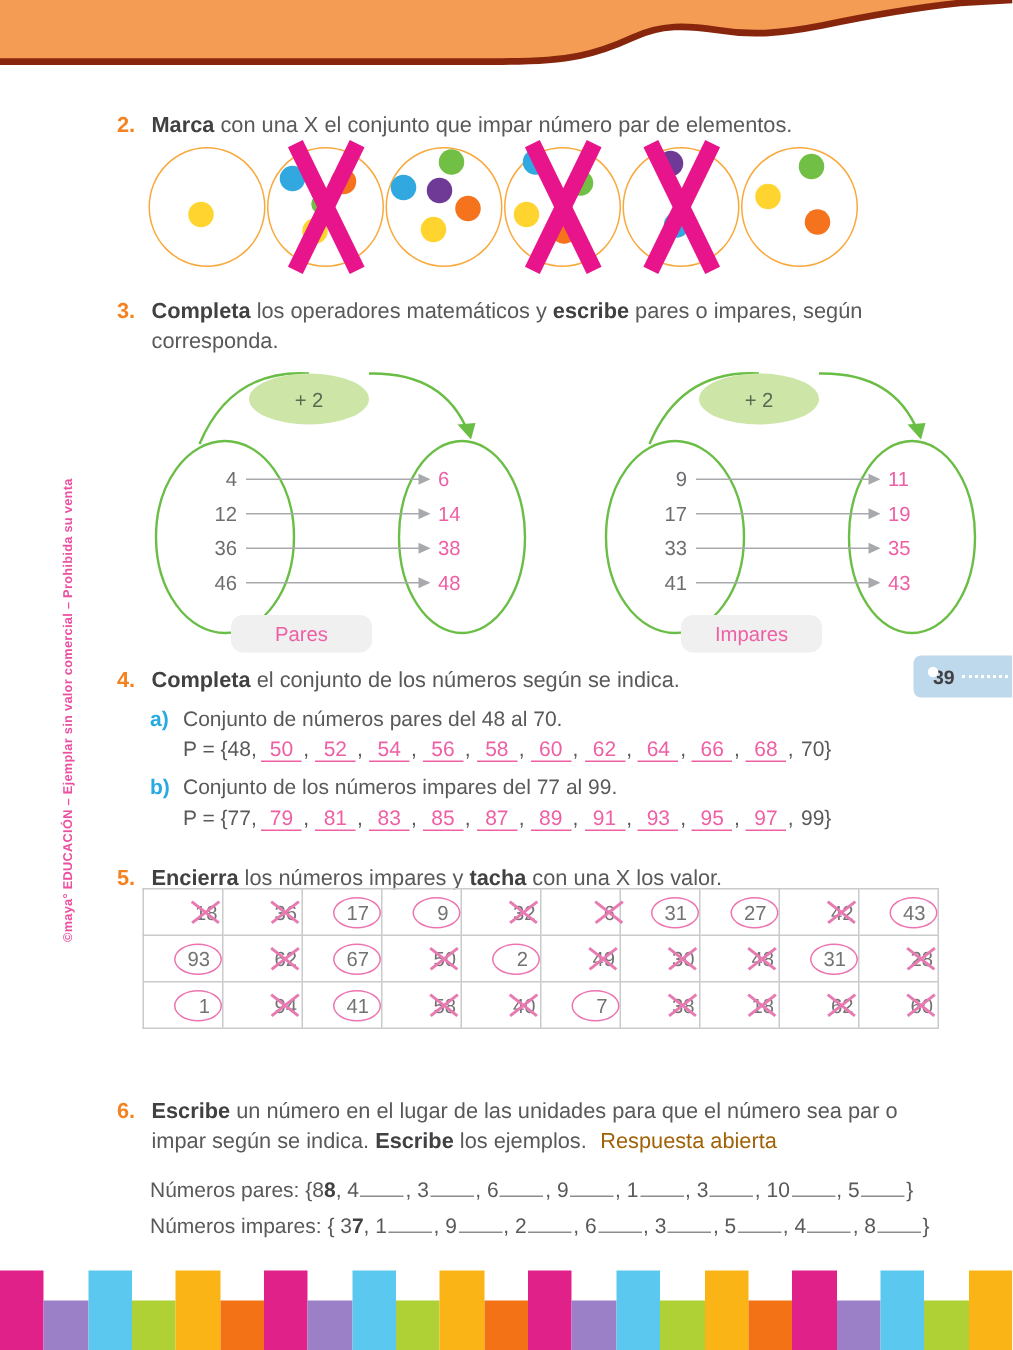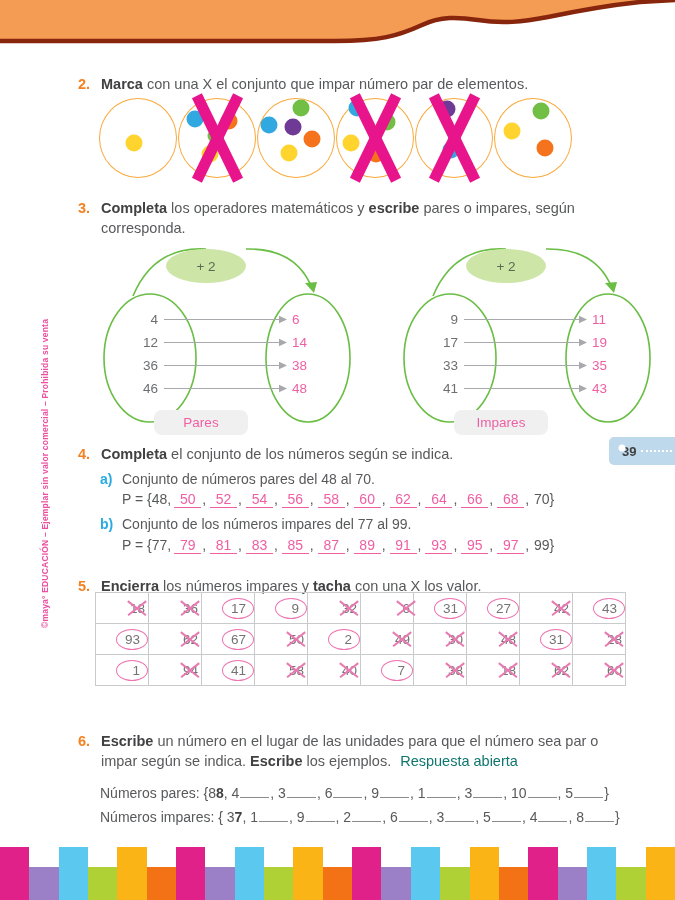--- a/index.html
+++ b/index.html
@@ -66,21 +66,21 @@
     font-size:13.5px;color:#737373;padding:0;}
   .crossed{position:relative;display:inline-block;padding:2px 3px;}
   .crossed::before,.crossed::after{content:"";position:absolute;left:50%;top:50%;
     width:23px;height:1.5px;background:#e87ab2;}
   .crossed::before{transform:translate(-50%,-50%) rotate(38deg);}
   .crossed::after{transform:translate(-50%,-50%) rotate(-38deg);}
   .circ{display:inline-block;border:1.4px solid #ed74b1;border-radius:50%;
     padding:2px 7px;min-width:16px;}
 
   
-  .note{color:#0f766e;margin-left:9px;}
+  .note{color:#a16207;margin-left:9px;}
   .units-line{position:absolute;left:100px;font-size:14px;white-space:nowrap;}
   .units-line .ex-bold{font-weight:700;color:#414042;}
   .blankline{display:inline-block;width:29px;height:14px;border-bottom:1px solid #8a8c8e;margin:0 1px;}
 
   
   .footer-bars{position:absolute;left:0;right:0;bottom:0;height:53px;display:flex;align-items:flex-end;}
   .bar{flex:1;}
   .bar.tall{height:53px;}
   .bar.short{height:33px;}
 </style>

